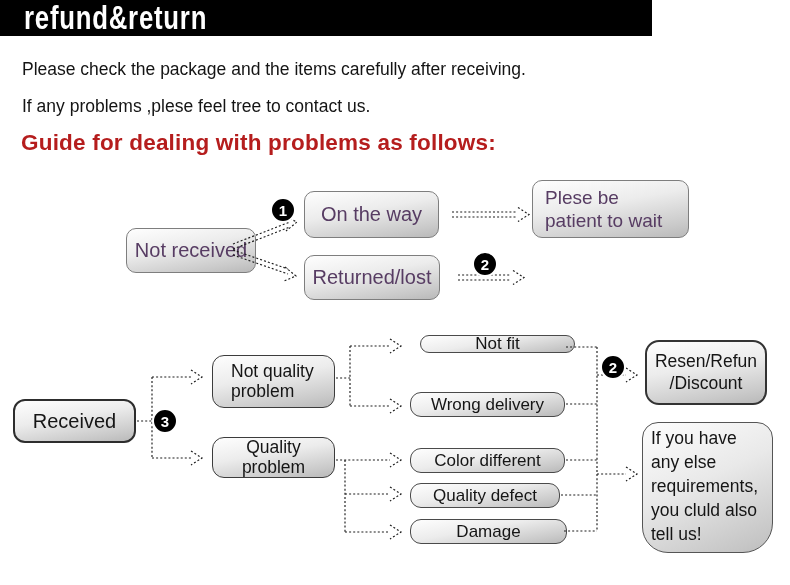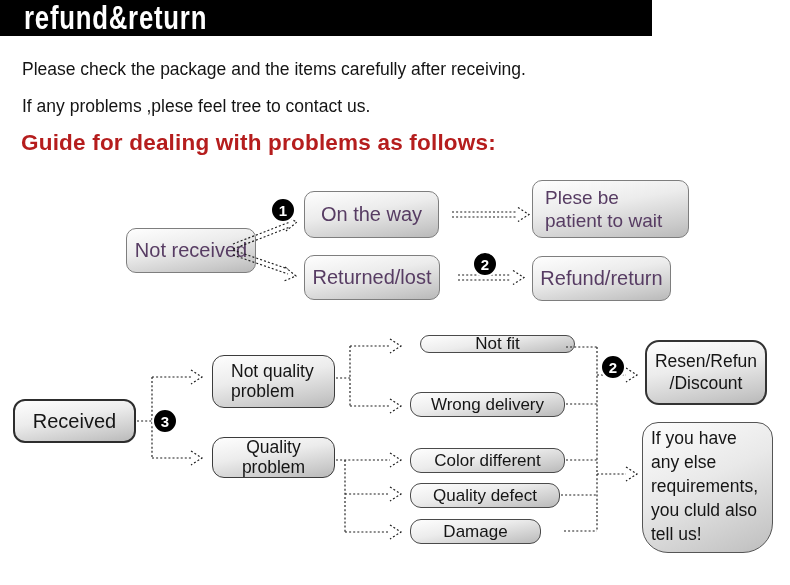--- a/index.html
+++ b/index.html
@@ -42,21 +42,21 @@
   .n-returnedlost{left:304px;top:255px;width:136px;height:45px;}
   .n-patient{left:532px;top:180px;width:157px;height:58px;font-size:19px;line-height:23.5px;padding-left:12px;}
   .n-refundreturn{left:532px;top:256px;width:139px;height:45px;}
   .n-received{left:13px;top:399px;width:123px;height:44px;}
   .n-notquality{left:212px;top:355px;width:123px;height:53px;font-size:17.5px;line-height:19.5px;padding-left:18px;}
   .n-qualityproblem{left:212px;top:437px;width:123px;height:41px;font-size:17.5px;line-height:19.5px;}
   .n-notfit{left:420px;top:335px;width:155px;height:18px;}
   .n-wrongdelivery{left:410px;top:392px;width:155px;height:25px;}
   .n-colordifferent{left:410px;top:448px;width:155px;height:25px;}
   .n-qualitydefect{left:410px;top:483px;width:150px;height:25px;}
-  .n-damage{left:410px;top:519px;width:131px;height:25px;}
+  .n-damage{left:410px;top:519px;width:157px;height:25px;}
   .n-outcome{left:645px;top:340px;width:122px;height:65px;font-size:17.5px;line-height:21.5px;border-color:#333;border-width:2px;border-radius:14px;}
   .n-note{
     left:642px;top:422px;width:131px;height:131px;font-size:17.5px;line-height:24px;
     border-color:#555;border-width:1.7px;border-radius:16px 16px 30px 26px;
     padding:3px 2px 3px 8px;align-items:flex-start;
     background:linear-gradient(155deg,#fdfdfd 0%,#e9e9e9 45%,#c6c6c6 90%,#bcbcbc 100%);
   }
   
   .badge{
     position:absolute;width:22px;height:22px;border-radius:50%;background:#000;
@@ -137,21 +137,20 @@
       <path d="M597,474 H626"></path>
       <path d="M626,467 L637,474 L626,481"></path>
     </g>
   </svg>
 
   <div class="node purple n-notreceived">Not received</div>
   <div class="node purple n-ontheway">On the way</div>
   <div class="node purple n-returnedlost">Returned/lost</div>
   <div class="node purple preline leftalign n-patient">Plese be
 patient to wait</div>
-  <div class="node purple n-refundreturn">Refund/return</div>
 
   <div class="node darkborder n-received">Received</div>
   <div class="node midborder preline leftalign n-notquality">Not quality
 problem</div>
   <div class="node midborder preline n-qualityproblem">Quality
 problem</div>
   <div class="node smallnode n-notfit">Not fit</div>
   <div class="node smallnode n-wrongdelivery">Wrong delivery</div>
   <div class="node smallnode n-colordifferent">Color different</div>
   <div class="node smallnode n-qualitydefect">Quality defect</div>

